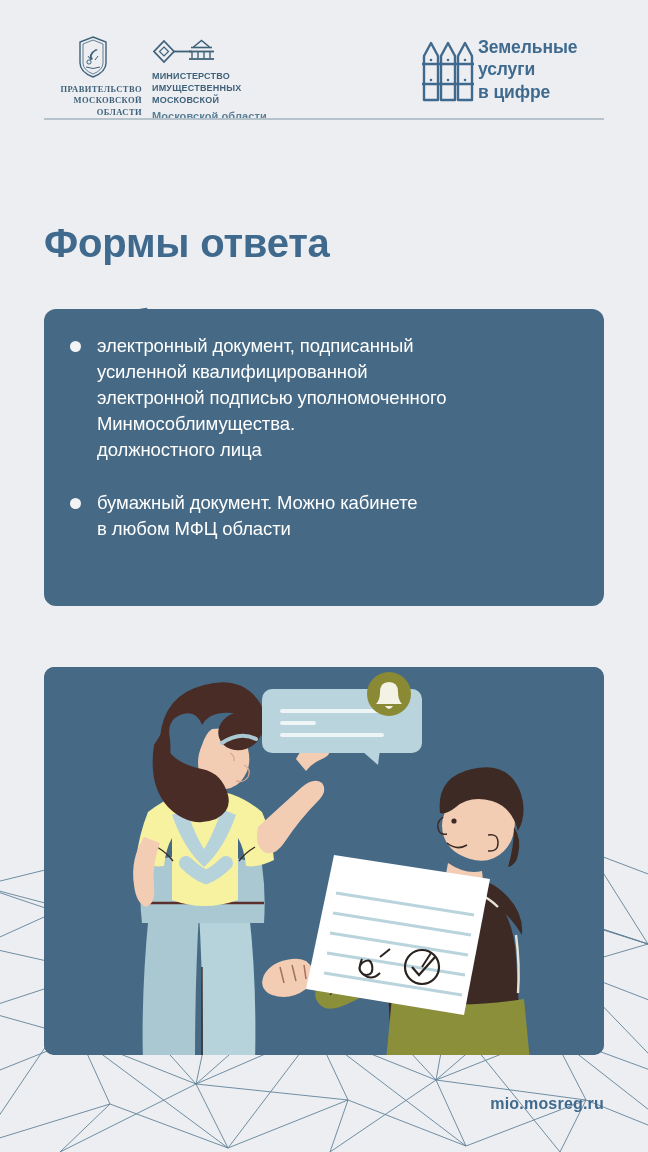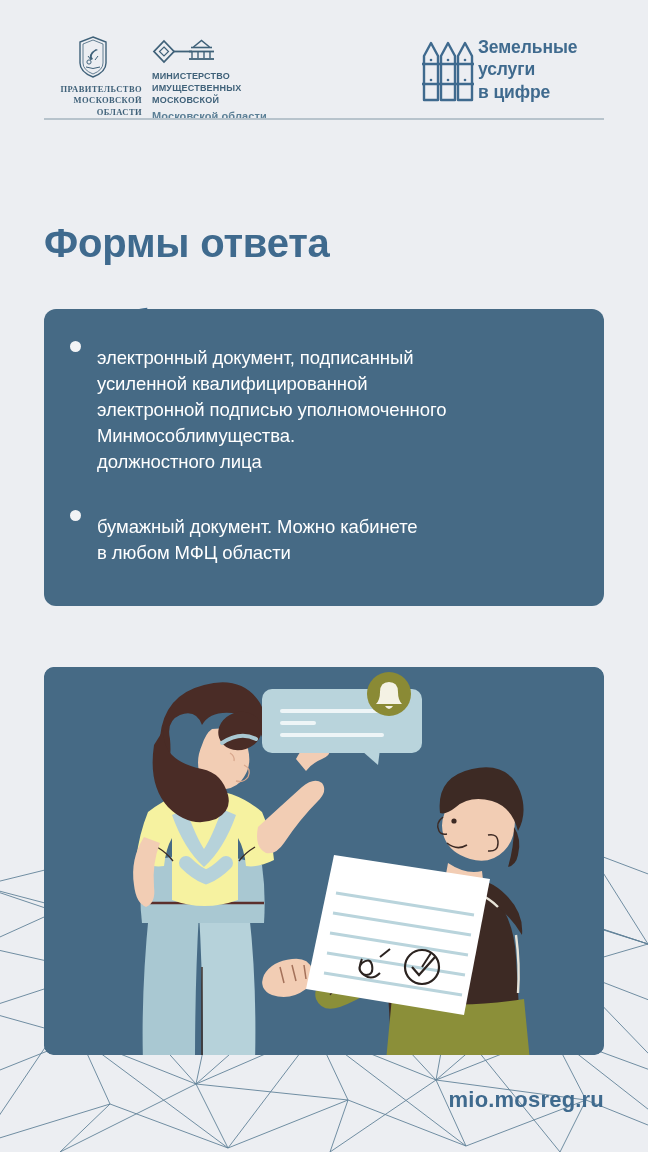--- a/index.html
+++ b/index.html
@@ -114,40 +114,39 @@
     width: 11px; height: 11px;
     border-radius: 50%;
     background: #f2f3f5;
     margin-top: 8px;
   }
   .bullet-text {
     color: #ffffff;
     font-size: 18.5px;
     line-height: 1.40;
     letter-spacing: -.1px;
-    margin-top: 12px;
   }
   .bullet-text .ln { display: block; }
 
   
   .illus {
     position: absolute;
     left: 44px; top: 667px;
     width: 560px; height: 388px;
     background: #466a85;
     border-radius: 10px;
     overflow: hidden;
   }
   .illus svg { display: block; }
 
   
   .site-url {
     position: absolute;
     right: 44px; bottom: 39px;
-    font-size: 22px;
+    font-size: 16px;
     font-weight: bold;
     color: #3f6a8e;
     letter-spacing: .2px;
   }
 </style>
 </head>
 <body>
 
 <div class="page">
 

